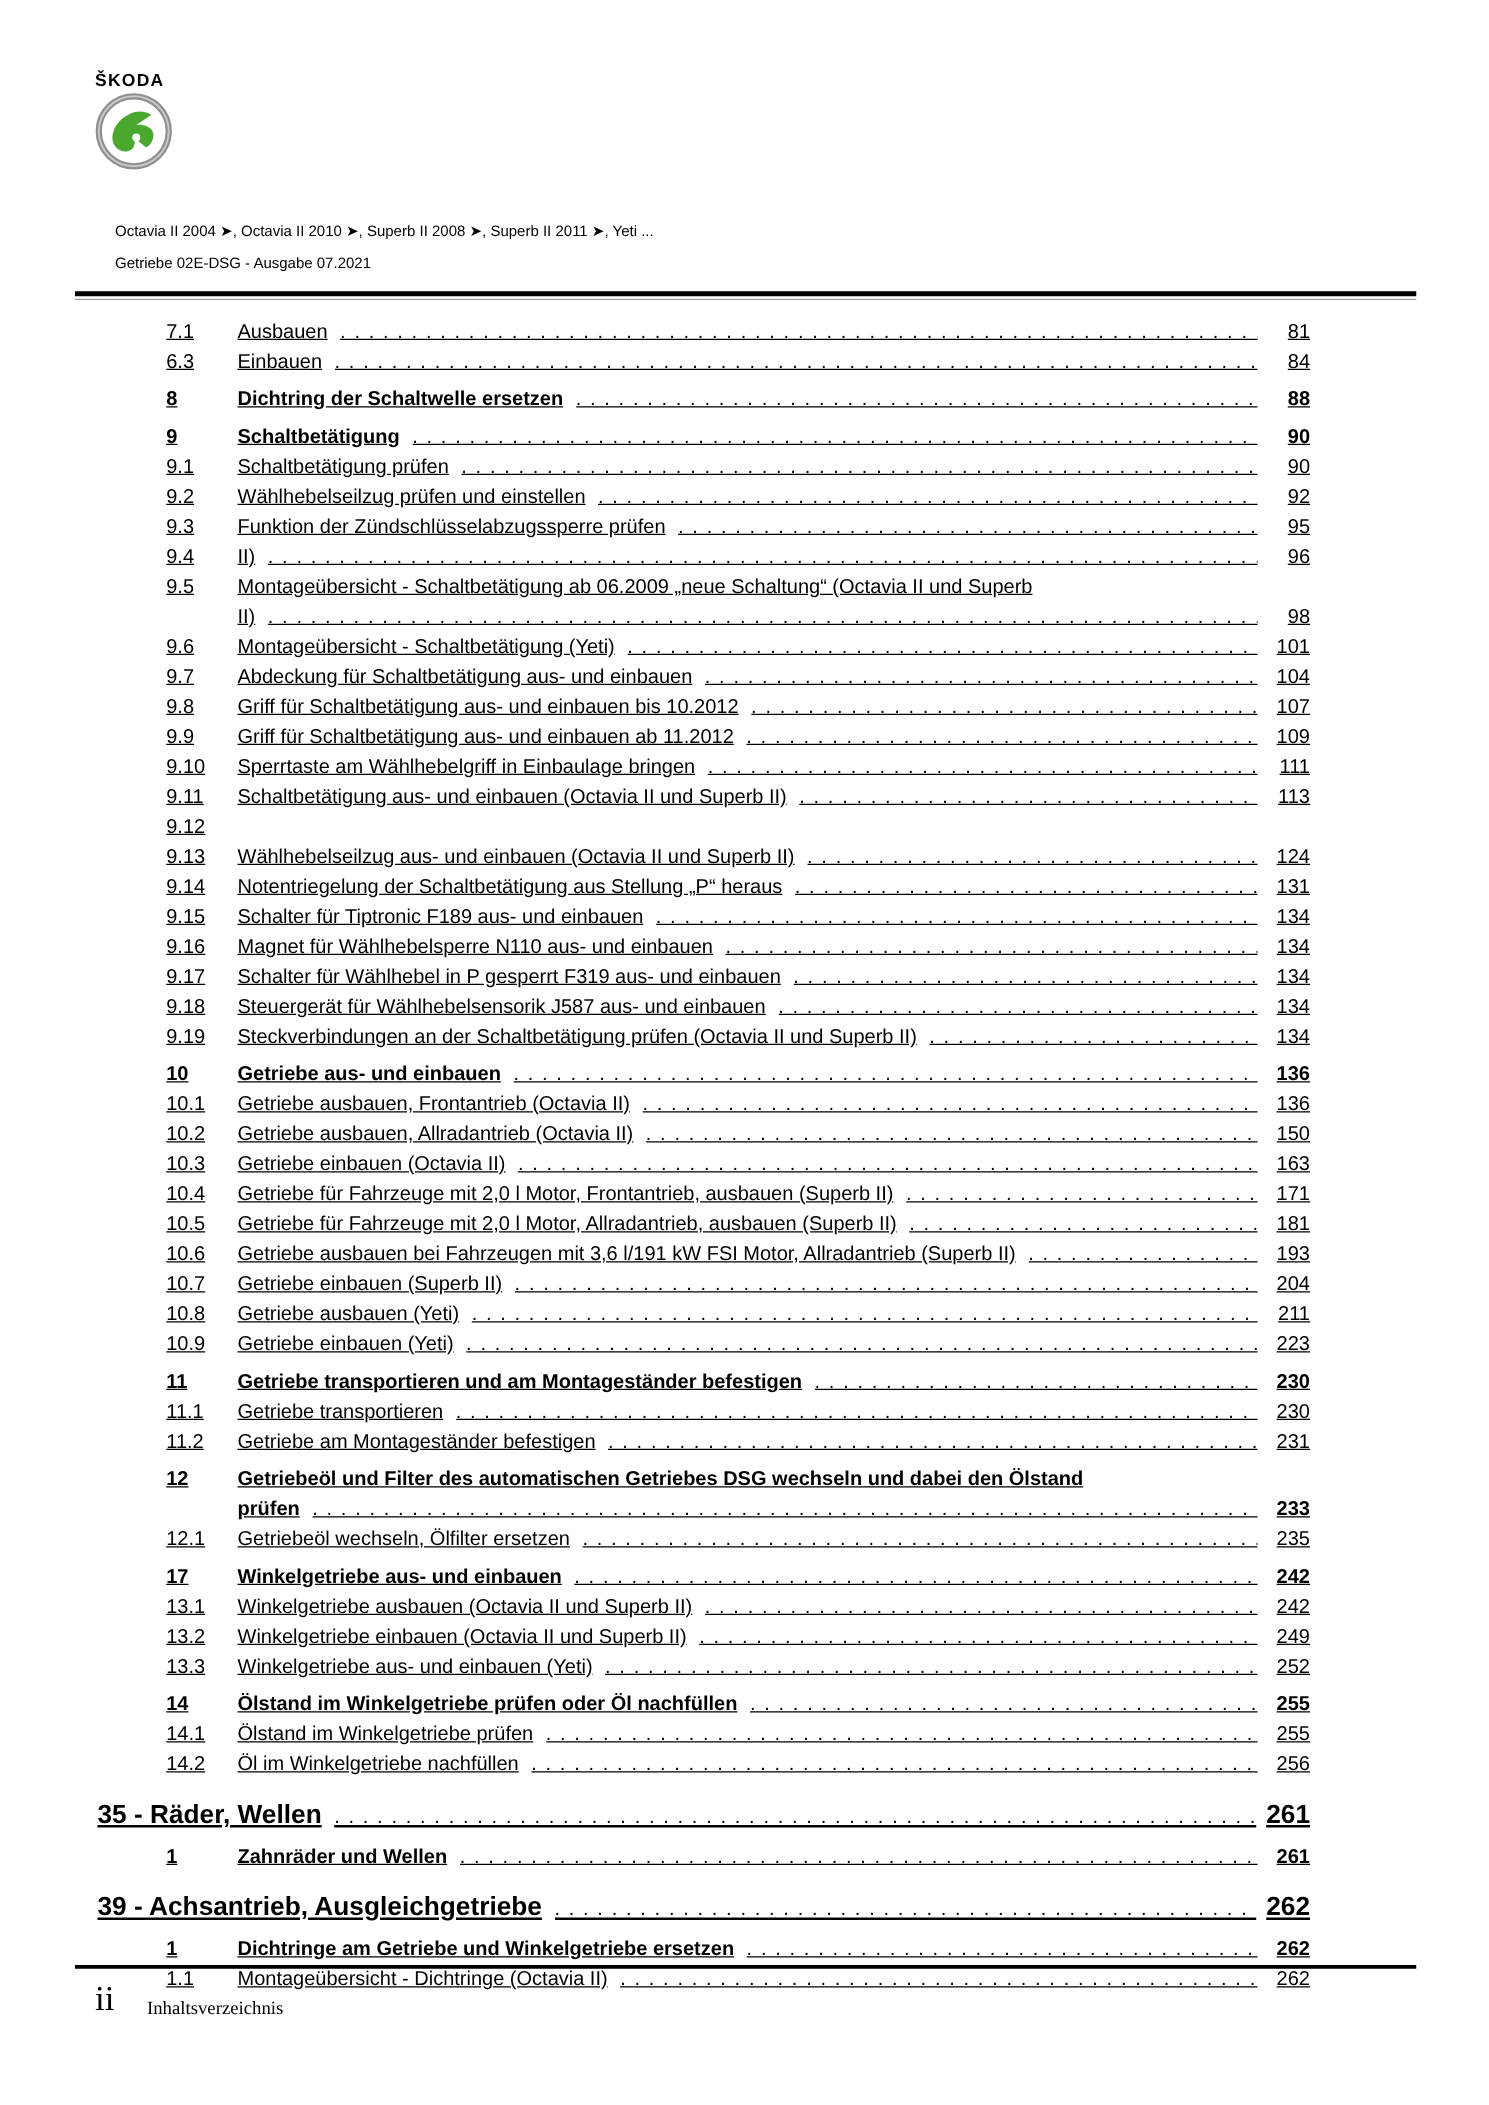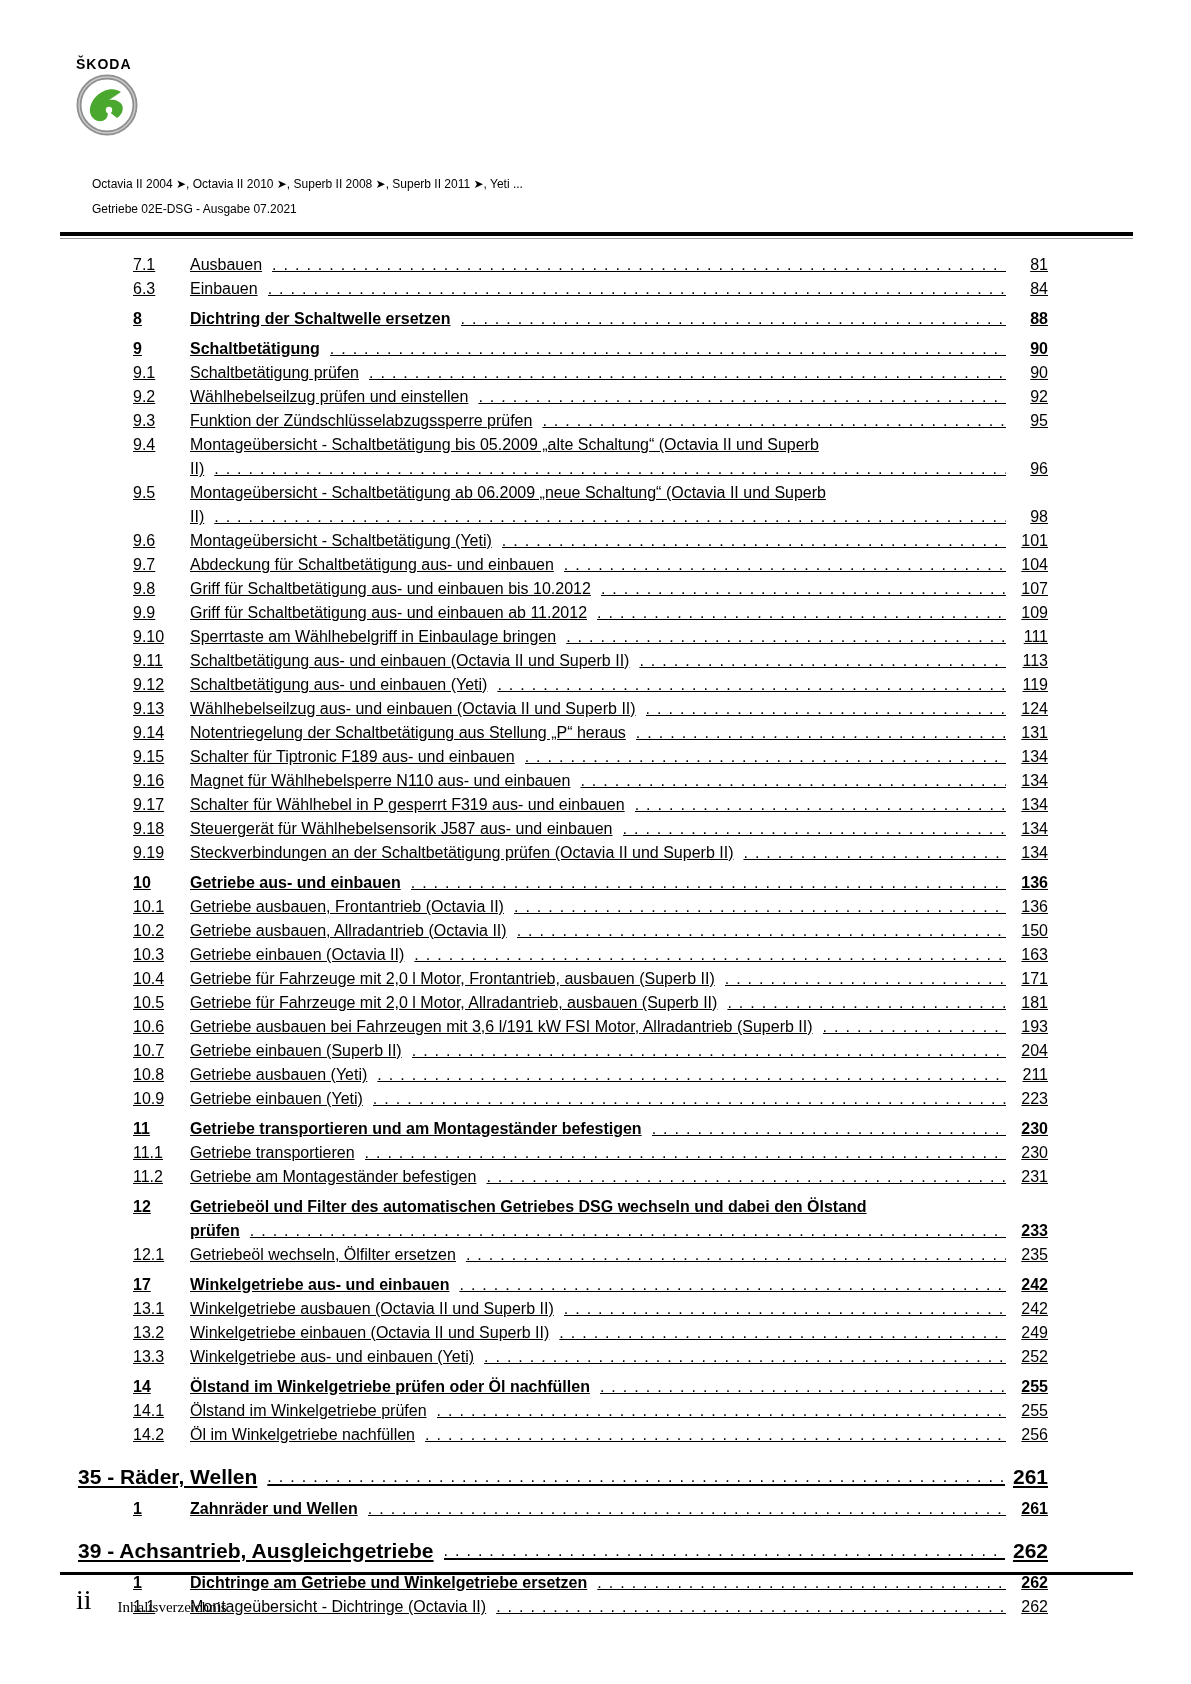--- a/index.html
+++ b/index.html
@@ -16,21 +16,21 @@
   .header-rule .bar{height:4px;background:#000;}
   .header-rule .shadow{height:1px;background:#9a9a9a;margin-top:2px;}
   
   .toc{margin:14px 58px 0 60px;font-size:16px;}
   .toc-row{display:flex;line-height:24px;padding-left:73px;padding-right:85px;text-decoration:underline;}
   .toc-row.section{font-weight:bold;margin-top:6px;}
   .toc-row.chapter{font-weight:bold;font-size:21px;line-height:28px;margin-top:14px;margin-bottom:4px;padding-left:18px;}
   .toc-num{width:57px;flex-shrink:0;}
   .toc-content{flex:1;min-width:0;}
   .toc-line{display:block;}
-  .toc-line-last{display:flex;align-items:flex-end;}
+  .toc-line-last{display:flex;align-items:flex-start;}
   .toc-title{white-space:nowrap;}
   .dots{flex:1;overflow:hidden;white-space:nowrap;margin:0 8px 0 10px;min-width:18px;}
   .dots::after{
     content:"..................................................................................................................................................";
     letter-spacing:7px;font-weight:normal;font-size:16px;
   }
   .toc-page{flex-shrink:0;min-width:34px;text-align:right;}
   
   .footer-rule{position:absolute;left:60px;top:1572px;width:1073px;height:3px;background:#000;}
   .page-footer{position:absolute;left:76px;top:1584px;display:flex;align-items:flex-end;font-family:Liberation Serif, serif;}
@@ -130,21 +130,20 @@
           <div class="toc-line-last">
             <span class="toc-title">Funktion der Zündschlüsselabzugssperre prüfen</span>
             <span class="dots"></span>
             <span class="toc-page">95</span>
           </div>
         </span>
     </div>
       <div class="toc-row subsection">
       <span class="toc-num">9.4</span>
       <span class="toc-content">
-          <div class="toc-line">Montageübersicht - Schaltbetätigung bis 05.2009 „alte Schaltung“ (Octavia II und Superb</div>
           <div class="toc-line-last">
             <span class="toc-title">II)</span>
             <span class="dots"></span>
             <span class="toc-page">96</span>
           </div>
         </span>
     </div>
       <div class="toc-row subsection">
       <span class="toc-num">9.5</span>
       <span class="toc-content">
@@ -211,27 +210,20 @@
       <span class="toc-content">
           <div class="toc-line-last">
             <span class="toc-title">Schaltbetätigung aus- und einbauen (Octavia II und Superb II)</span>
             <span class="dots"></span>
             <span class="toc-page">113</span>
           </div>
         </span>
     </div>
       <div class="toc-row subsection">
       <span class="toc-num">9.12</span>
-      <span class="toc-content">
-          <div class="toc-line-last">
-            <span class="toc-title">Schaltbetätigung aus- und einbauen (Yeti)</span>
-            <span class="dots"></span>
-            <span class="toc-page">119</span>
-          </div>
-        </span>
     </div>
       <div class="toc-row subsection">
       <span class="toc-num">9.13</span>
       <span class="toc-content">
           <div class="toc-line-last">
             <span class="toc-title">Wählhebelseilzug aus- und einbauen (Octavia II und Superb II)</span>
             <span class="dots"></span>
             <span class="toc-page">124</span>
           </div>
         </span>

